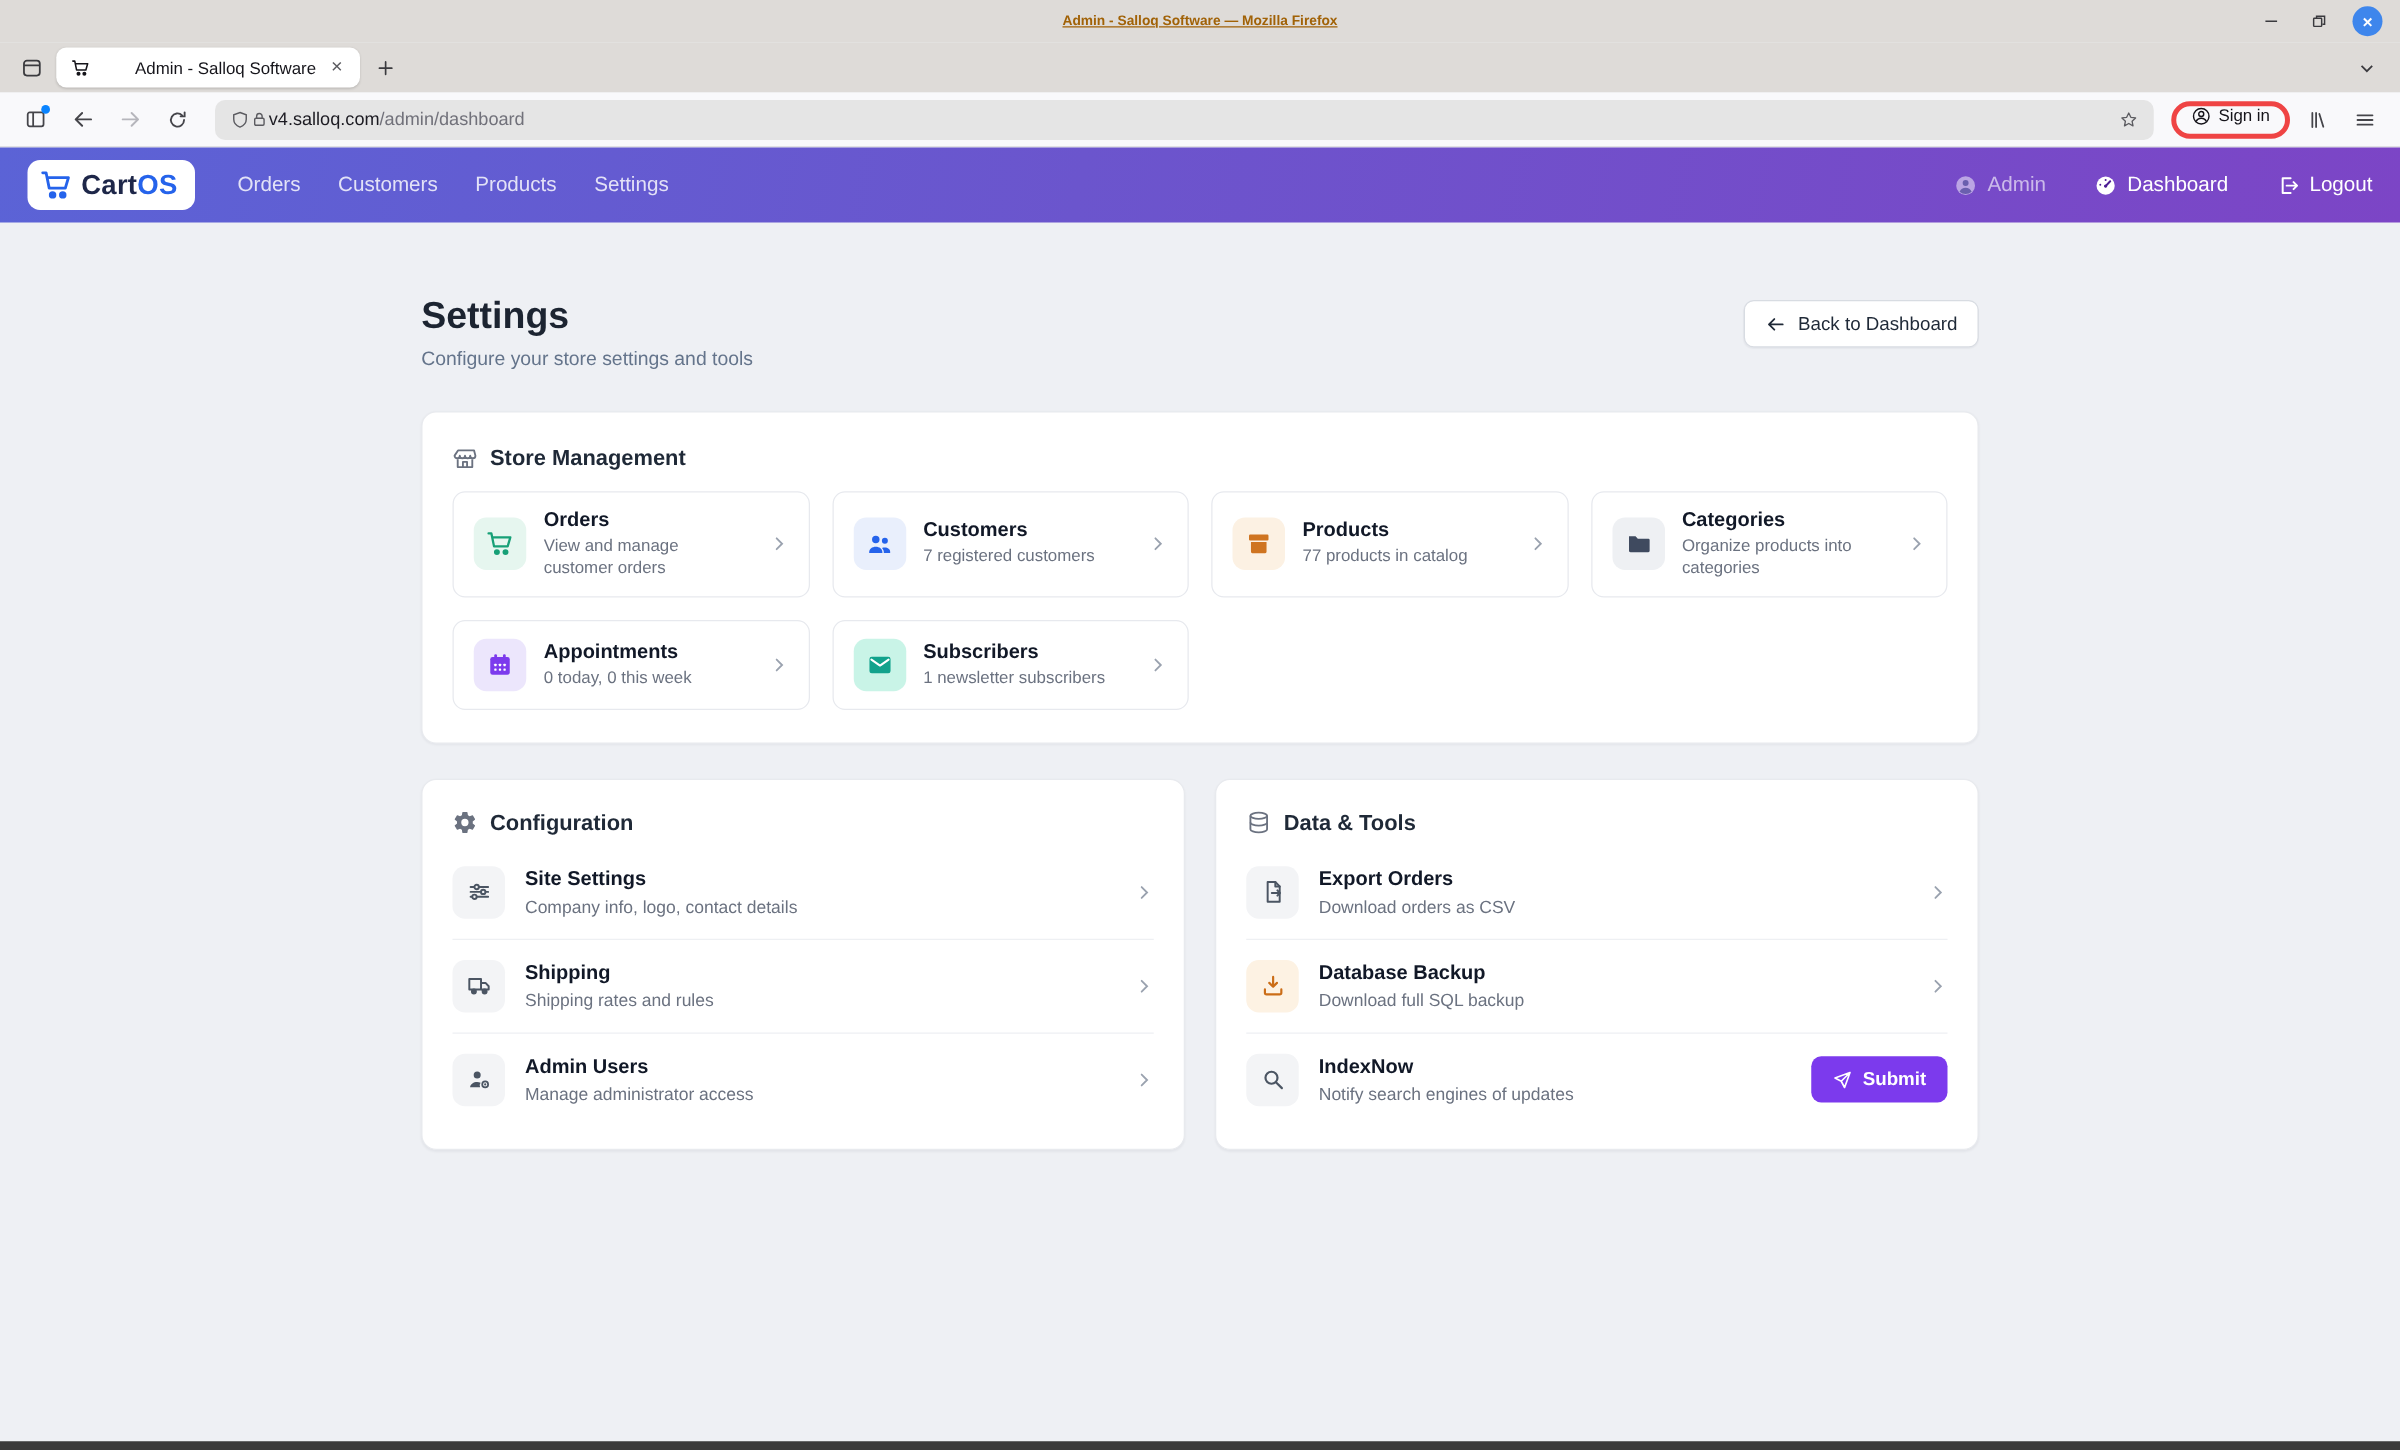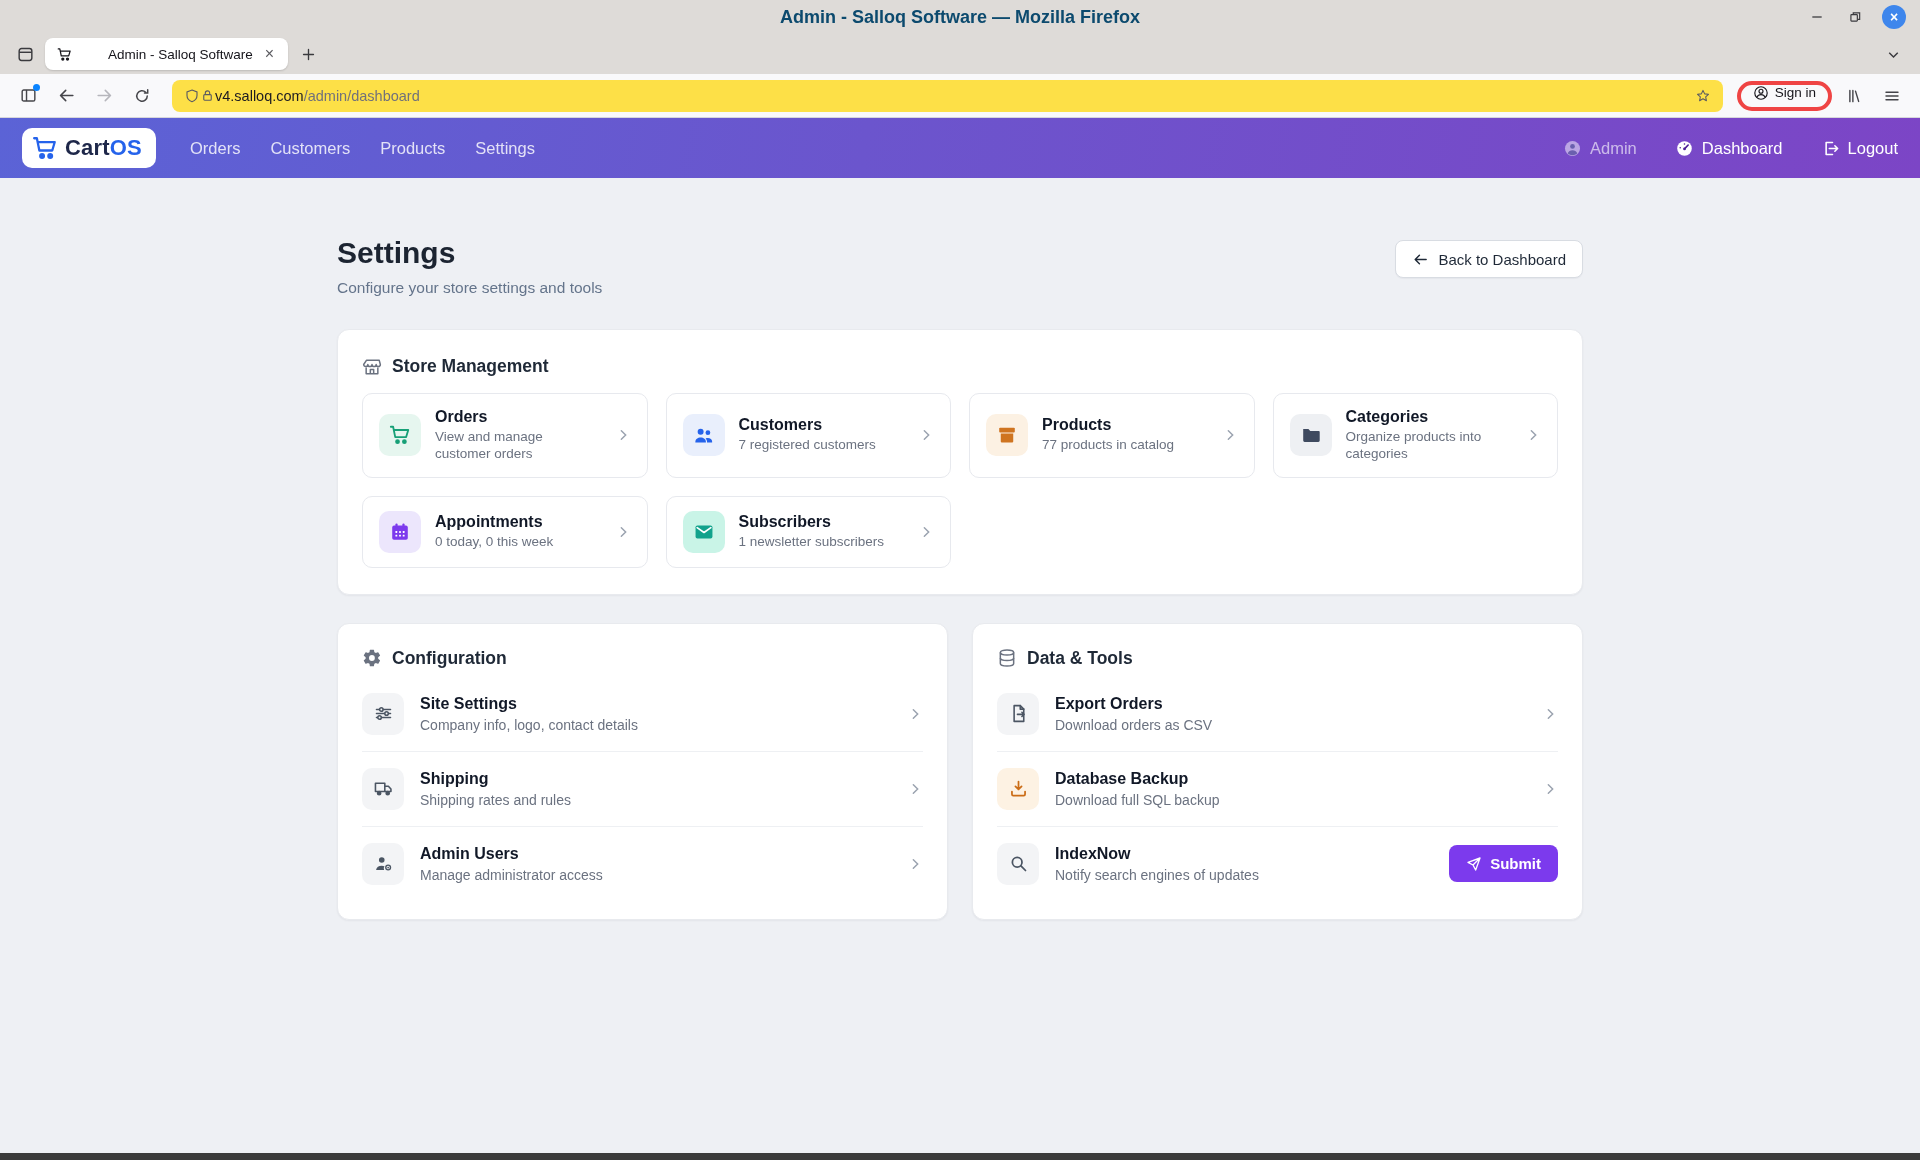--- a/index.html
+++ b/index.html
@@ -1,38 +1,38 @@
 <!DOCTYPE html>
 <html><head>
 <meta charset="utf-8">
 <style>
   * { margin:0; padding:0; box-sizing:border-box; }
   html,body { width:1920px; height:1160px; overflow:hidden; }
   body { font-family:"Liberation Sans", sans-serif; background:#eef0f4; position:relative; }
 
   
   .titlebar { height:34px; background:#dedbd8; display:flex; align-items:center; justify-content:center; position:relative; }
-  .titlebar .title { font-size:18px; font-weight:600; color:#0c4a6e; }
+  .titlebar .title { font-size:11px; font-weight:600; color:#a16207;text-decoration:underline; }
   .win-controls { position:absolute; right:14px; top:0; height:34px; display:flex; align-items:center; gap:16px; }
   .win-btn { width:22px; height:22px; display:flex; align-items:center; justify-content:center; color:#3a3a3e; }
   .win-close { width:24px; height:24px; border-radius:50%; background:#3e86ec; color:#fff; font-size:14px; display:flex; align-items:center; justify-content:center; font-weight:700; }
 
   .tabbar { height:40px; background:#dedbd8; display:flex; align-items:center; padding:0 10px; }
   .tabbar .edge-icon { color:#3a3a3e; margin:0 10px 0 6px; }
   .tab { height:32px; background:#ffffff; border-radius:8px; display:flex; align-items:center; gap:8px; padding:0 10px 0 12px; min-width:205px; box-shadow:0 1px 2px rgba(0,0,0,.15); }
   .tab-label { font-size:13.5px; color:#15141a; flex:1; white-space:nowrap;margin-left:28px; }
   .tab-close { color:#5b5b60; font-size:16px; padding:0 4px; }
   .newtab { color:#3a3a3e; margin-left:12px; }
   .tab-spacer { flex:1; }
   .tablist-chevron { color:#3a3a3e; margin-right:8px; }
 
   .toolbar { height:44px; background:#f9f9fb; display:flex; align-items:center; padding:0 12px; border-bottom:1px solid #d7d7db; gap:6px; }
   .tb-icon { width:32px; height:32px; display:flex; align-items:center; justify-content:center; color:#45454a; border-radius:6px; position:relative; }
   .tb-icon.disabled { color:#b6b6bc; }
-  .urlbar { flex:1; height:32px; background:#fde047; border-radius:8px; margin:0 8px; display:flex; align-items:center; padding:0 12px; gap:0; }
+  .urlbar { flex:1; height:32px; background:#e5e5e5; border-radius:8px; margin:0 8px; display:flex; align-items:center; padding:0 12px; gap:0; }
   .urlbar .url-text { font-size:14.5px; flex:1; }
   .url-host { color:#1c1b22; }
   .url-path { color:#71717a; }
   .url-star { color:#5b5b60; }
   .signin-btn { height:30px; border:4px solid #ef4444; border-radius:15px; background:transparent; display:flex; align-items:flex-start; gap:6px; padding:0 12px; font-size:13.5px; color:#15141a; }
   .dot-badge { position:absolute; top:4px; right:4px; width:7px; height:7px; border-radius:50%; background:#0a84ff; }
 
   
   .navbar { height:60px; background:linear-gradient(100deg,#5b63d6 0%, #6b55cd 45%, #7c45c6 100%); display:flex; align-items:center; padding:16px 22px; gap:34px; }
   .brand { background:#fff; border-radius:10px; padding:7px 14px 7px 10px; display:flex; align-items:center; gap:7px; }

